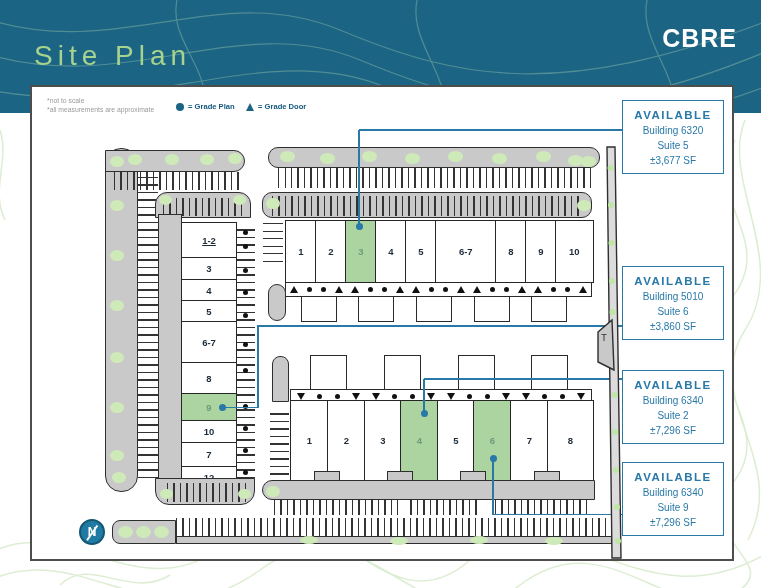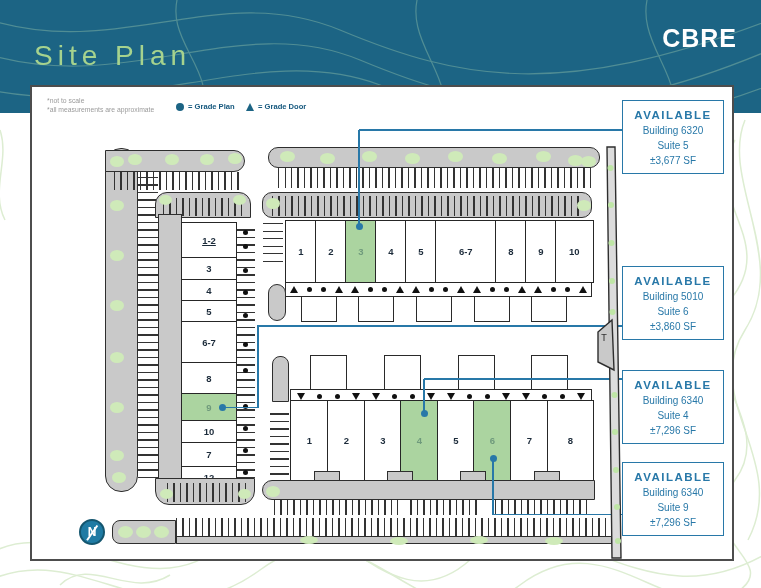--- a/index.html
+++ b/index.html
@@ -320,21 +320,21 @@
         </div>
         <div class="callout" style="top: 266px;">
           <div class="st">AVAILABLE</div>
           <div class="ln">Building 5010</div>
           <div class="ln">Suite 6</div>
           <div class="ln">±3,860 SF</div>
         </div>
         <div class="callout" style="top: 370px;">
           <div class="st">AVAILABLE</div>
           <div class="ln">Building 6340</div>
-          <div class="ln">Suite 4</div>
+          <div class="ln">Suite 2</div>
           <div class="ln">±7,296 SF</div>
         </div>
         <div class="callout" style="top: 462px;">
           <div class="st">AVAILABLE</div>
           <div class="ln">Building 6340</div>
           <div class="ln">Suite 9</div>
           <div class="ln">±7,296 SF</div>
         </div>
       </div>
 

